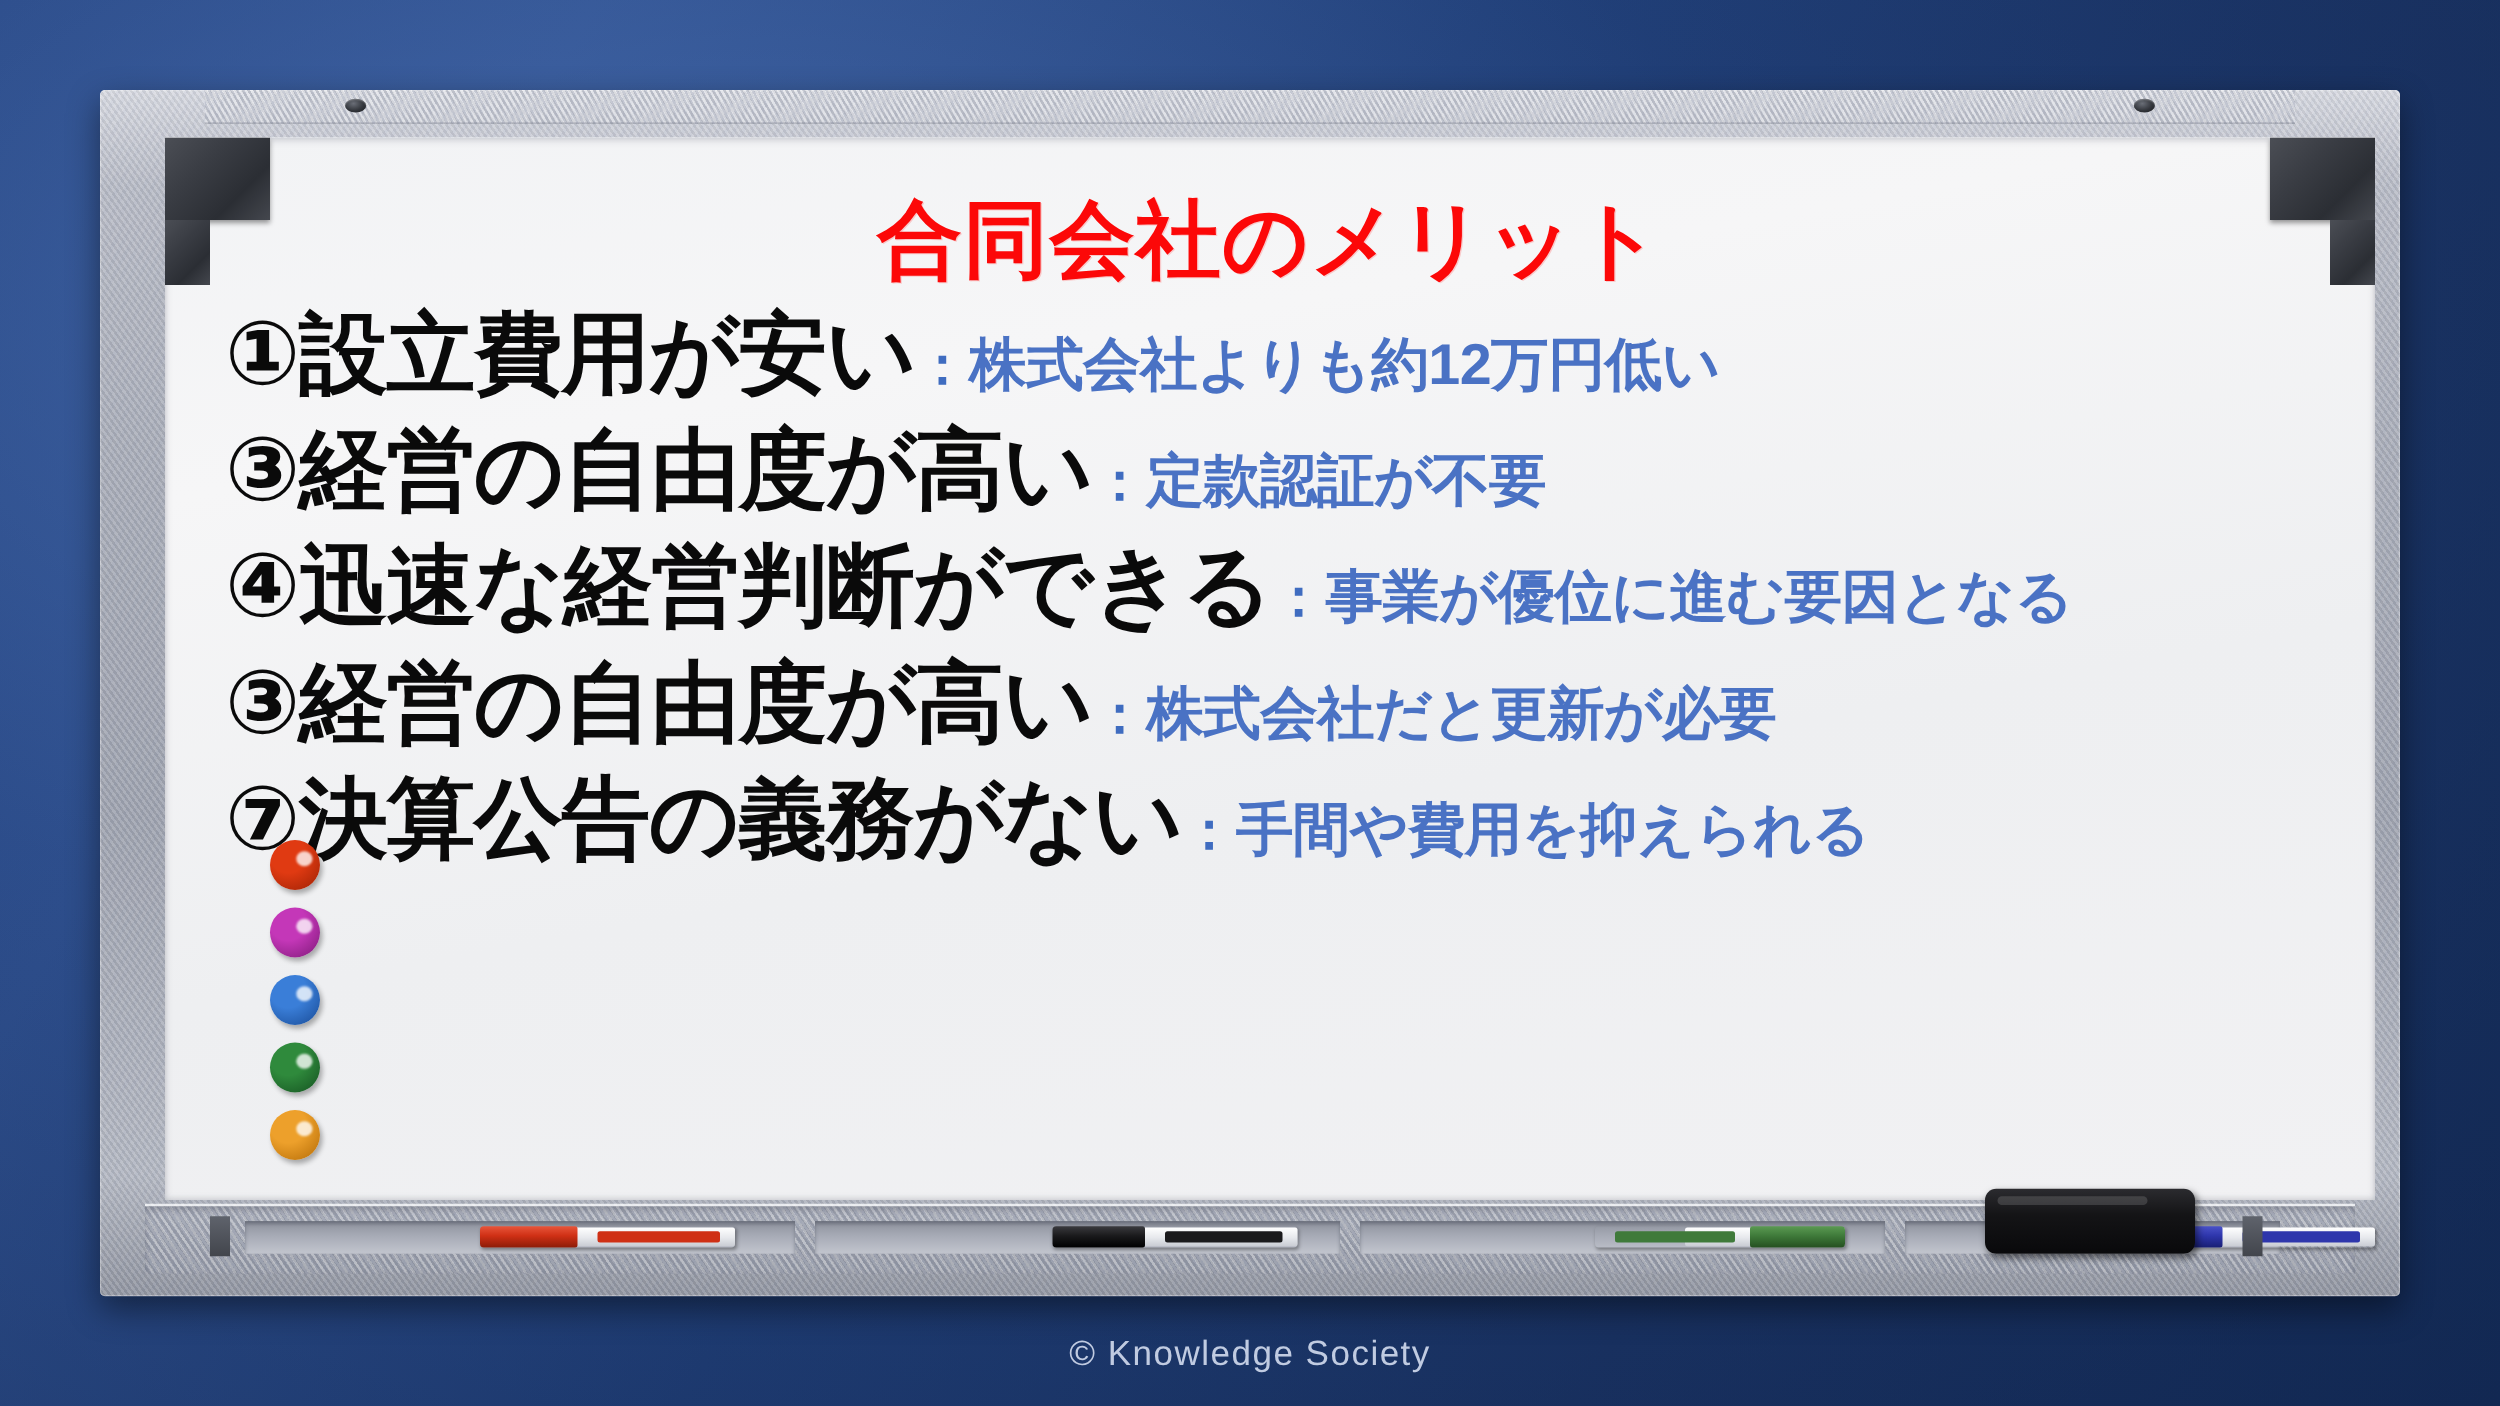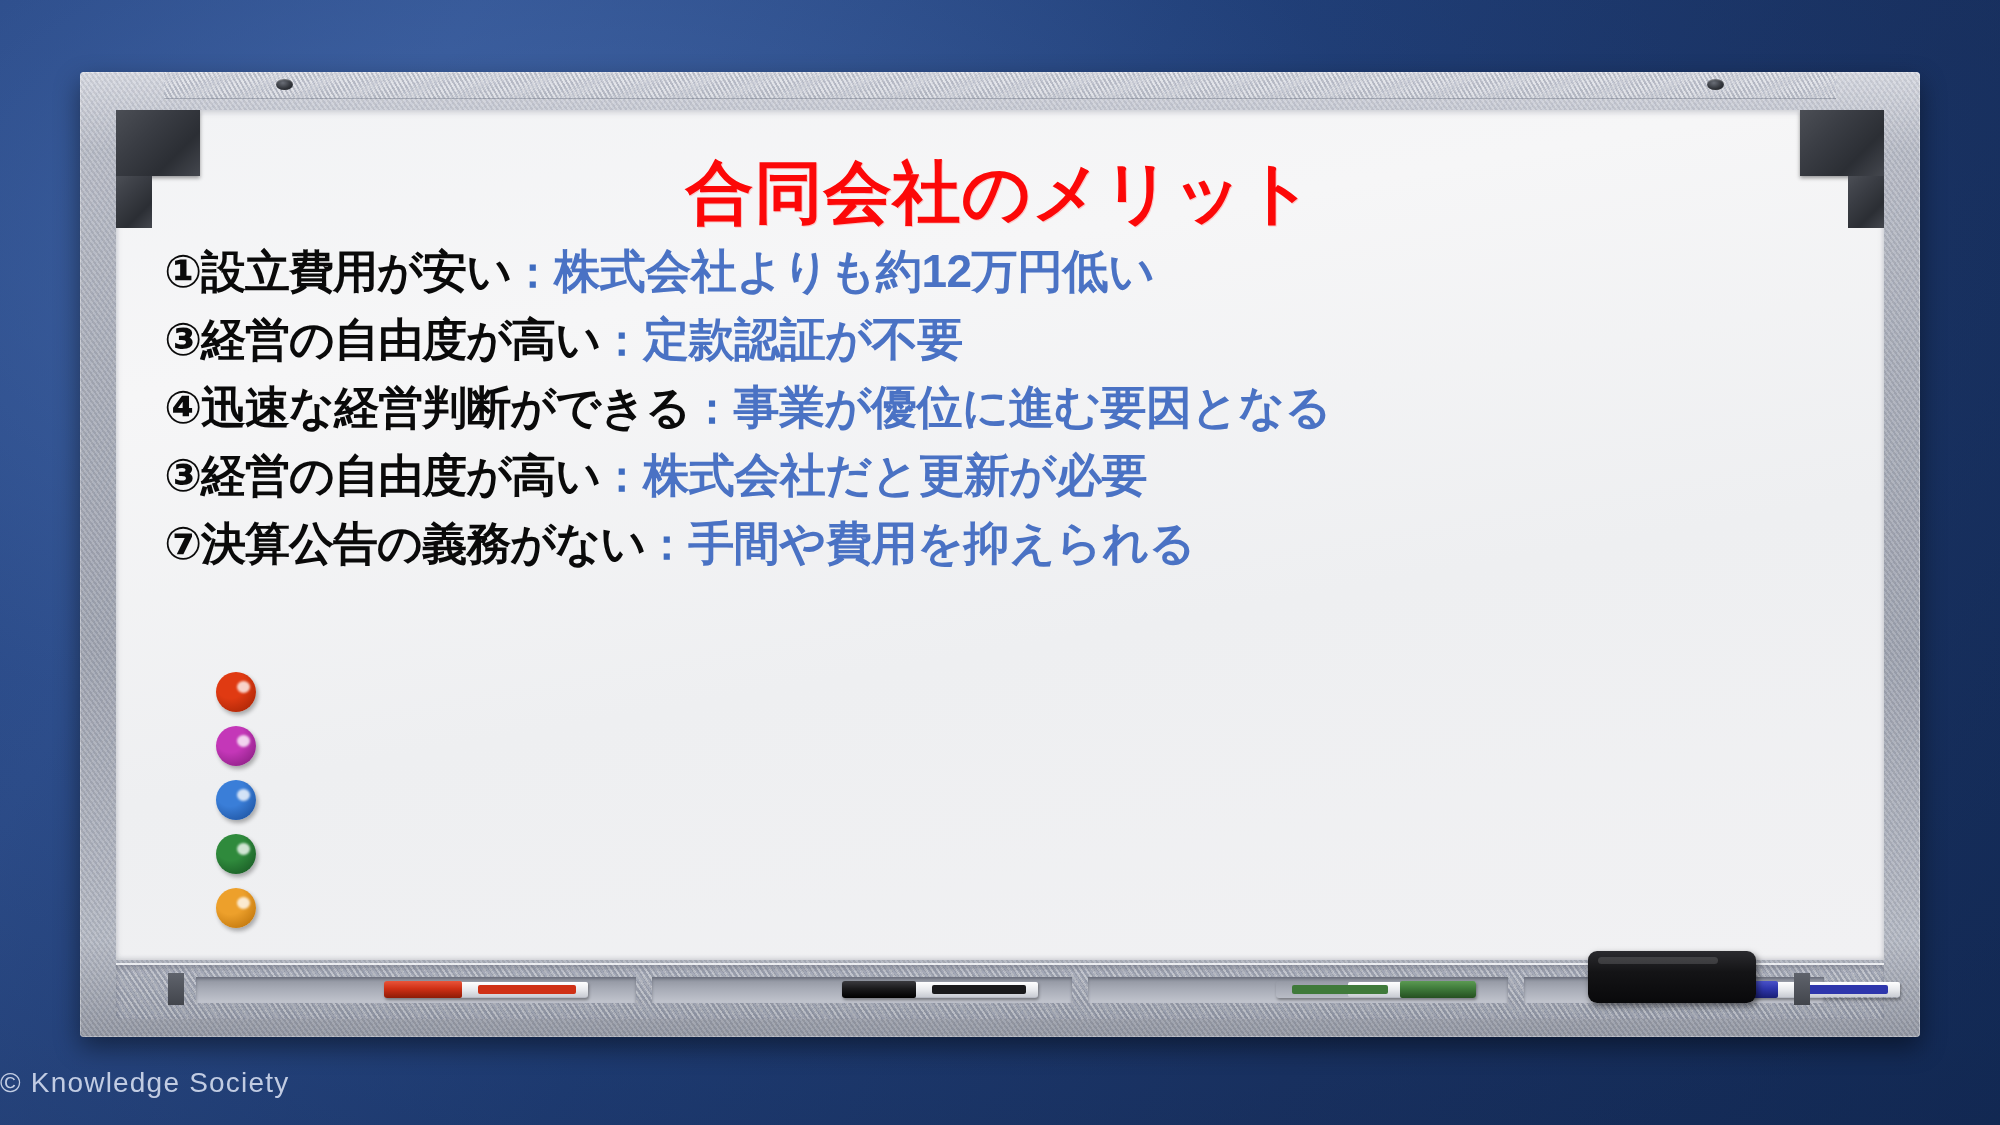--- a/index.html
+++ b/index.html
@@ -51,21 +51,21 @@
     background-image:
       repeating-linear-gradient(54deg, rgba(255,255,255,0.18) 0 2px, rgba(0,0,0,0.10) 2px 4px),
       repeating-linear-gradient(118deg, rgba(160,170,200,0.20) 0 3px, rgba(230,232,240,0.12) 3px 6px);
     opacity: 0.55;
     pointer-events: none;
   }
 
   
   #board-surface {
     position: absolute;
-    left: 36px;
+    left: 52px;
     top: 38px;
     width: 1768px;
     height: 850px;
     background: linear-gradient(170deg, #f2f3f5 0%, #f6f6f7 25%, #eeeff1 60%, #f1f1f3 100%);
     box-shadow: inset 0 2px 6px rgba(90,95,110,0.28), inset 0 -2px 4px rgba(120,125,140,0.18);
     overflow: hidden;
   }
 
   
   .corner {
@@ -138,21 +138,21 @@
   }
   .line {
     white-space: nowrap;
     line-height: 1.0;
     margin-bottom: 22px;
     display: block;
   }
   .main-txt {
     color: #0a0a0a;
     font-weight: bold;
-    font-size: 45px;
+    font-size: 71px;
     letter-spacing: -1px;
   }
   .colon {
     color: #3f6cc0;
     font-weight: bold;
     font-size: 43px;
   }
   .sub-txt {
     color: #4a72c4;
     font-weight: bold;
@@ -264,20 +264,21 @@
     height: 32px;
     background: linear-gradient(180deg, #5f636c 0%, #42454c 100%);
   }
 
   
   #footer {
     position: absolute;
     left: 0;
     right: 0;
     bottom: 26px;
+    text-align: center;
     color: #cfd8ec;
     font-size: 28px;
     letter-spacing: 1.2px;
     opacity: 0.92;
   }
 </style>
 </head>
 <body>
 
 <div id="slide">

